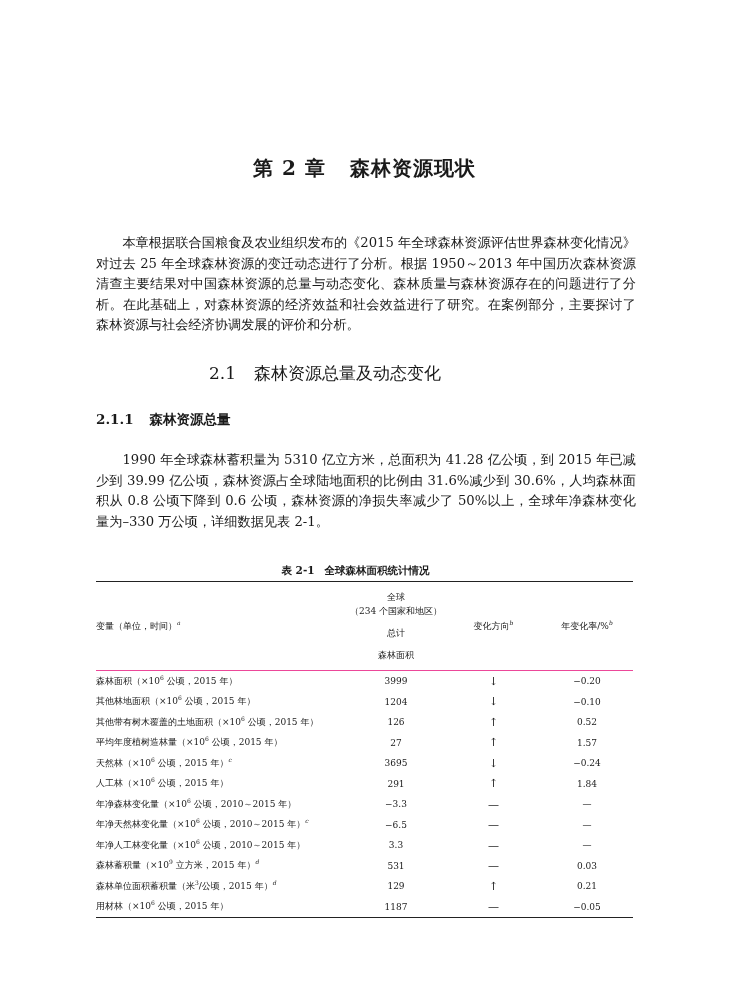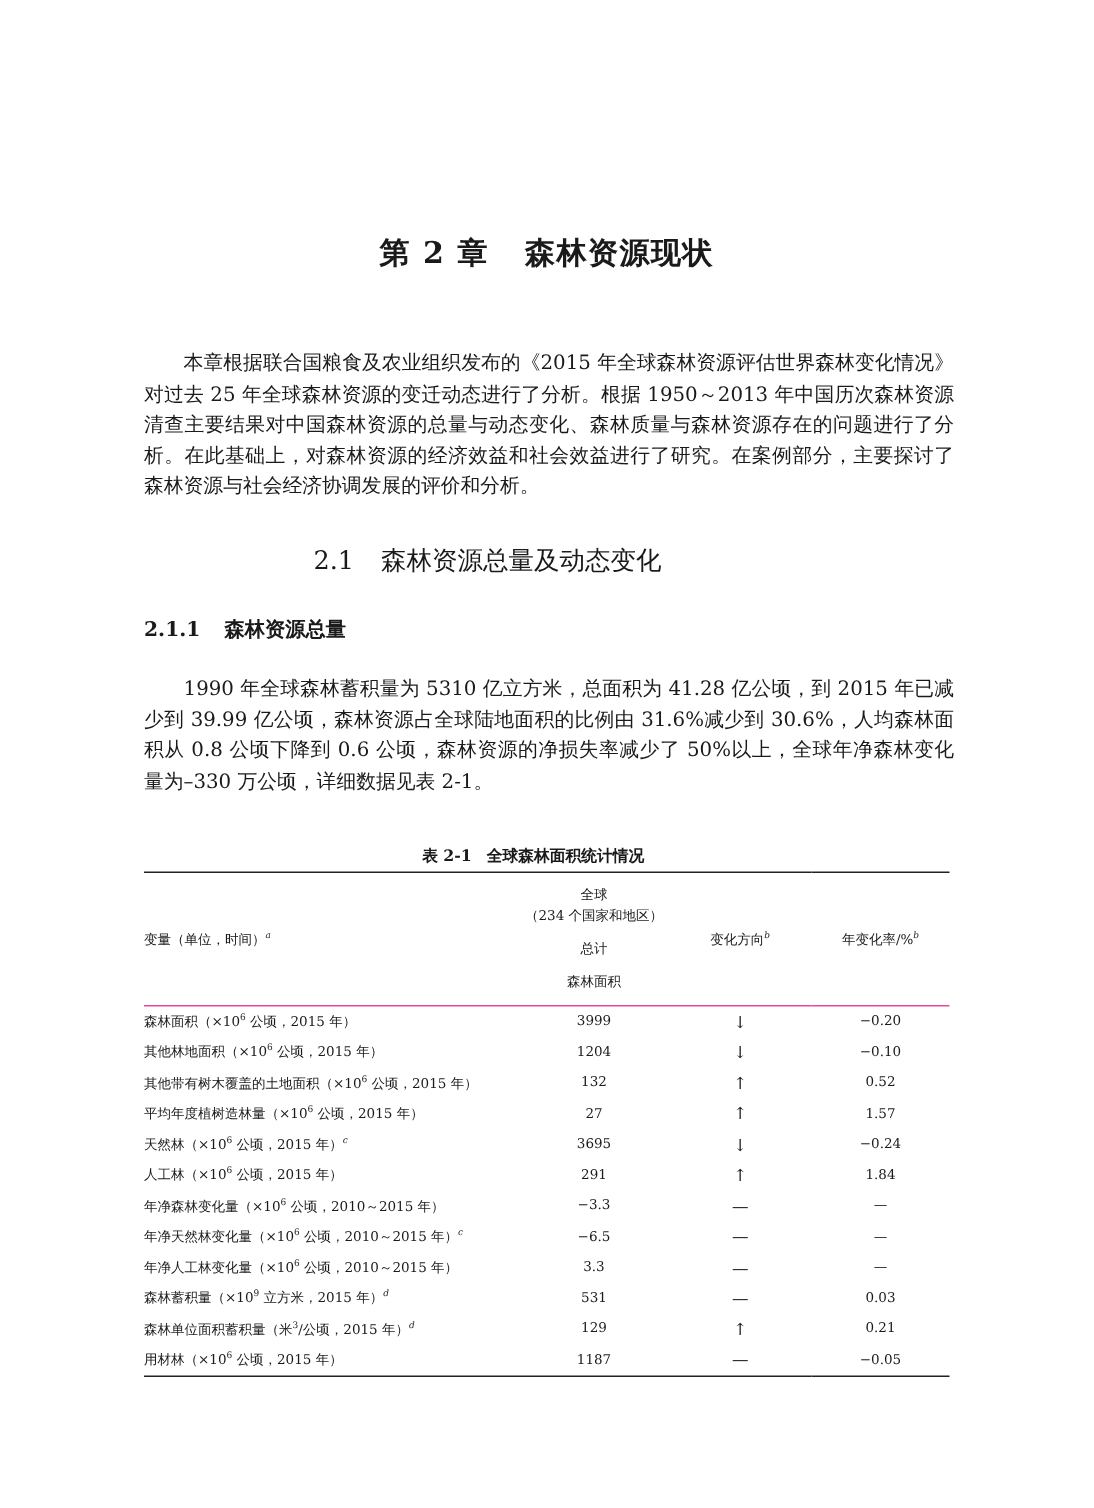--- a/index.html
+++ b/index.html
@@ -113,21 +113,21 @@
         <td class="col-rate">−0.20</td>
       </tr>
       <tr>
         <td class="col-var"><span>其他林地面积（×10</span><sup>6</sup><span> 公顷，2015 年）</span><sup><i></i></sup></td>
         <td class="col-val">1204</td>
         <td class="col-dir arrow">↓</td>
         <td class="col-rate">−0.10</td>
       </tr>
       <tr>
         <td class="col-var"><span>其他带有树木覆盖的土地面积（×10</span><sup>6</sup><span> 公顷，2015 年）</span><sup><i></i></sup></td>
-        <td class="col-val">132</td>
+        <td class="col-val">126</td>
         <td class="col-dir arrow">↑</td>
         <td class="col-rate">0.52</td>
       </tr>
       <tr>
         <td class="col-var"><span>平均年度植树造林量（×10</span><sup>6</sup><span> 公顷，2015 年）</span><sup><i></i></sup></td>
         <td class="col-val">27</td>
         <td class="col-dir arrow">↑</td>
         <td class="col-rate">1.57</td>
       </tr>
       <tr>

